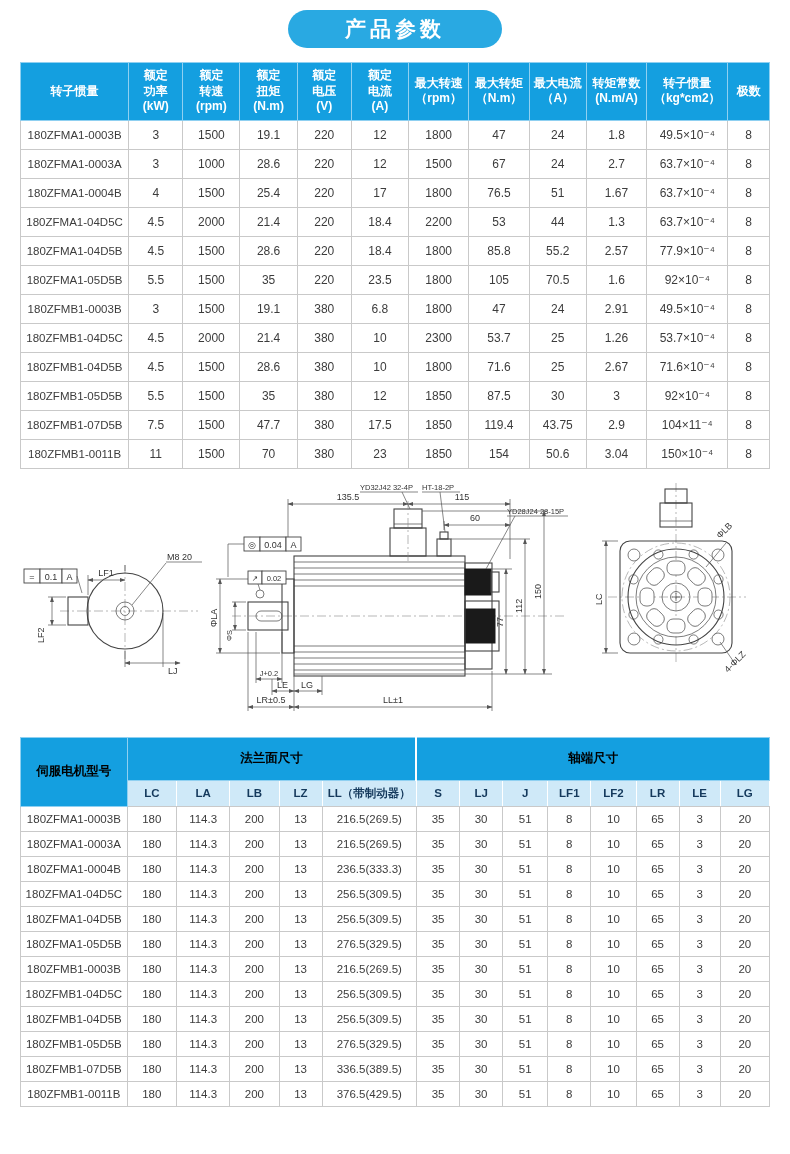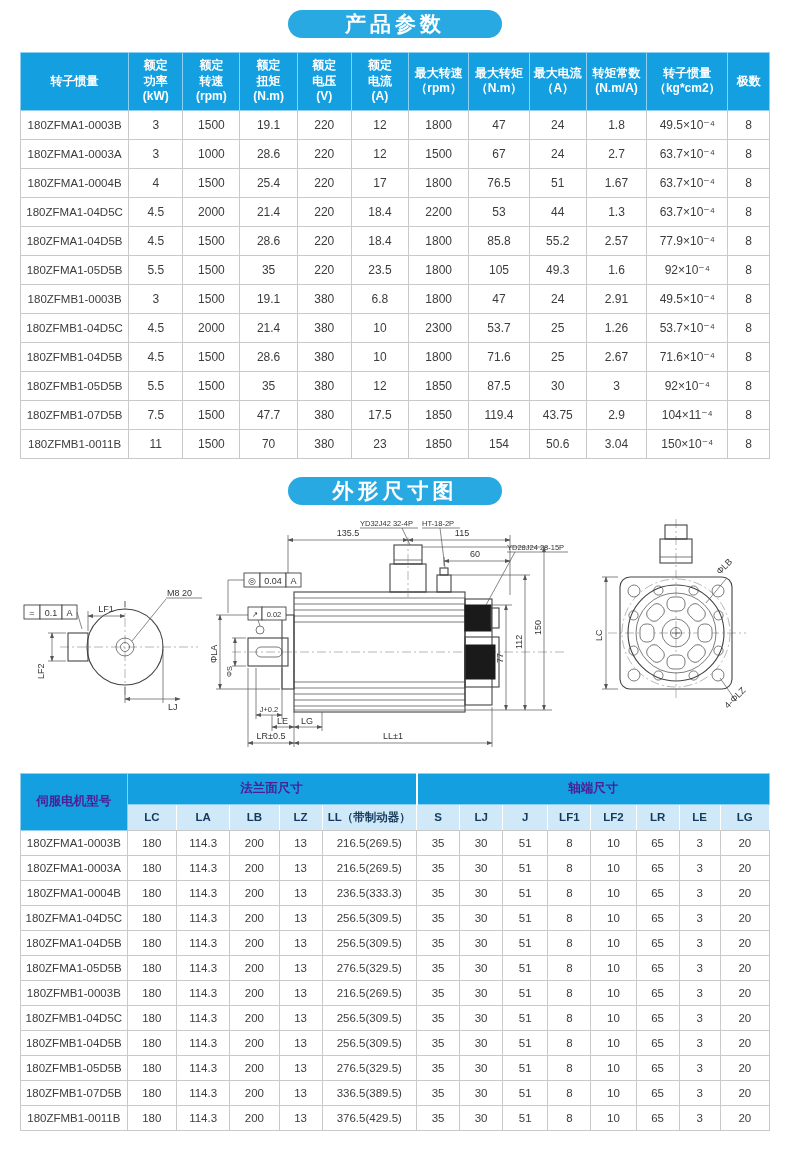--- a/index.html
+++ b/index.html
@@ -1,32 +1,32 @@
 <!DOCTYPE html>
 <html><head>
 <meta charset="utf-8">
 <style>
   html,body{margin:0;padding:0;background:#fff;}
   body{width:790px;font-family:"Liberation Sans","DejaVu Sans",sans-serif;color:#333;}
   .page{width:790px;overflow:hidden;}
-  .banner{width:214px;height:28px;margin:0 auto;background:#29a9e2;border-radius:20px;
+  .banner{width:214px;height:38px;margin:0 auto;background:#29a9e2;border-radius:20px;
           display:flex;align-items:center;justify-content:center;color:#fff;
           font-size:21px;font-weight:bold;letter-spacing:4px;}
   .banner.first{margin-top:10px;}
   .banner.second{margin-top:18px;}
   table{width:750px;margin:14px auto 0;border-collapse:collapse;table-layout:fixed;}
   
   #t1 th{background:#149fe0;color:#fff;font-size:12px;font-weight:bold;
          border:1px solid #8fd0f1;white-space:pre-line;line-height:1.3;padding:5px 1px;}
   #t1 td{border:1px solid #c9c9c9;text-align:center;font-size:12px;height:28px;
          padding:0 1px;color:#3c3c3c;}
   #t1 td.model{font-size:11.5px;}
   
-  #t2 th.blue{background:#149fe0;color:#4c1d95;font-size:12.5px;font-weight:bold;
-              border:1px solid #8fd0f1;height:26px;padding:2px;}
+  #t2 th.blue{background:#149fe0;color:#000000;font-size:12.5px;font-weight:bold;
+              border:1px solid #8fd0f1;height:26px;padding:8px;}
   #t2 th.gapright{border-right:2px solid #ffffff;}
   #t2 th.sub{background:#cfe9f8;color:#14395c;font-size:11.5px;font-weight:bold;
              border:1px solid #ffffff;border-bottom:1px solid #c9c9c9;height:23px;padding:1px;}
   #t2 td{border:1px solid #c9c9c9;text-align:center;font-size:11.5px;height:24px;
          padding:0 1px;color:#3c3c3c;}
   #t2 td.model{font-size:11.5px;}
   
   .diagram{width:750px;height:242px;margin:12px auto 0;position:relative;}
   svg{display:block;}
   svg text{fill:#333;font-size:9px;font-family:"Liberation Sans","DejaVu Sans",sans-serif;}
@@ -167,21 +167,21 @@
         </tr>
         <tr>
           <td class="model">180ZFMA1-05D5B</td>
           <td>5.5</td>
           <td>1500</td>
           <td>35</td>
           <td>220</td>
           <td>23.5</td>
           <td>1800</td>
           <td>105</td>
-          <td>49.3</td>
+          <td>70.5</td>
           <td>1.6</td>
           <td>92×10⁻⁴</td>
           <td>8</td>
         </tr>
         <tr>
           <td class="model">180ZFMB1-0003B</td>
           <td>3</td>
           <td>1500</td>
           <td>19.1</td>
           <td>380</td>
@@ -259,23 +259,20 @@
           <td>1850</td>
           <td>154</td>
           <td>50.6</td>
           <td>3.04</td>
           <td>150×10⁻⁴</td>
           <td>8</td>
         </tr>
       </tbody>
   </table>
 
-  <div class="banner second">
-    <span>外形尺寸图</span>
-  </div>
 
   <div class="diagram">
     <svg viewBox="0 0 750 242" width="750" height="242">
       <defs>
         <pattern id="hatch" width="6" height="6" patternUnits="userSpaceOnUse" patternTransform="rotate(45)">
           <line x1="0" y1="0" x2="0" y2="6" stroke="#777" stroke-width="1"></line>
         </pattern>
         <marker id="arr" viewBox="0 0 10 10" refX="9" refY="5" markerWidth="8" markerHeight="8" orient="auto-start-reverse">
           <path d="M0,1.5 L10,5 L0,8.5 z" fill="#555"></path>
         </marker>

